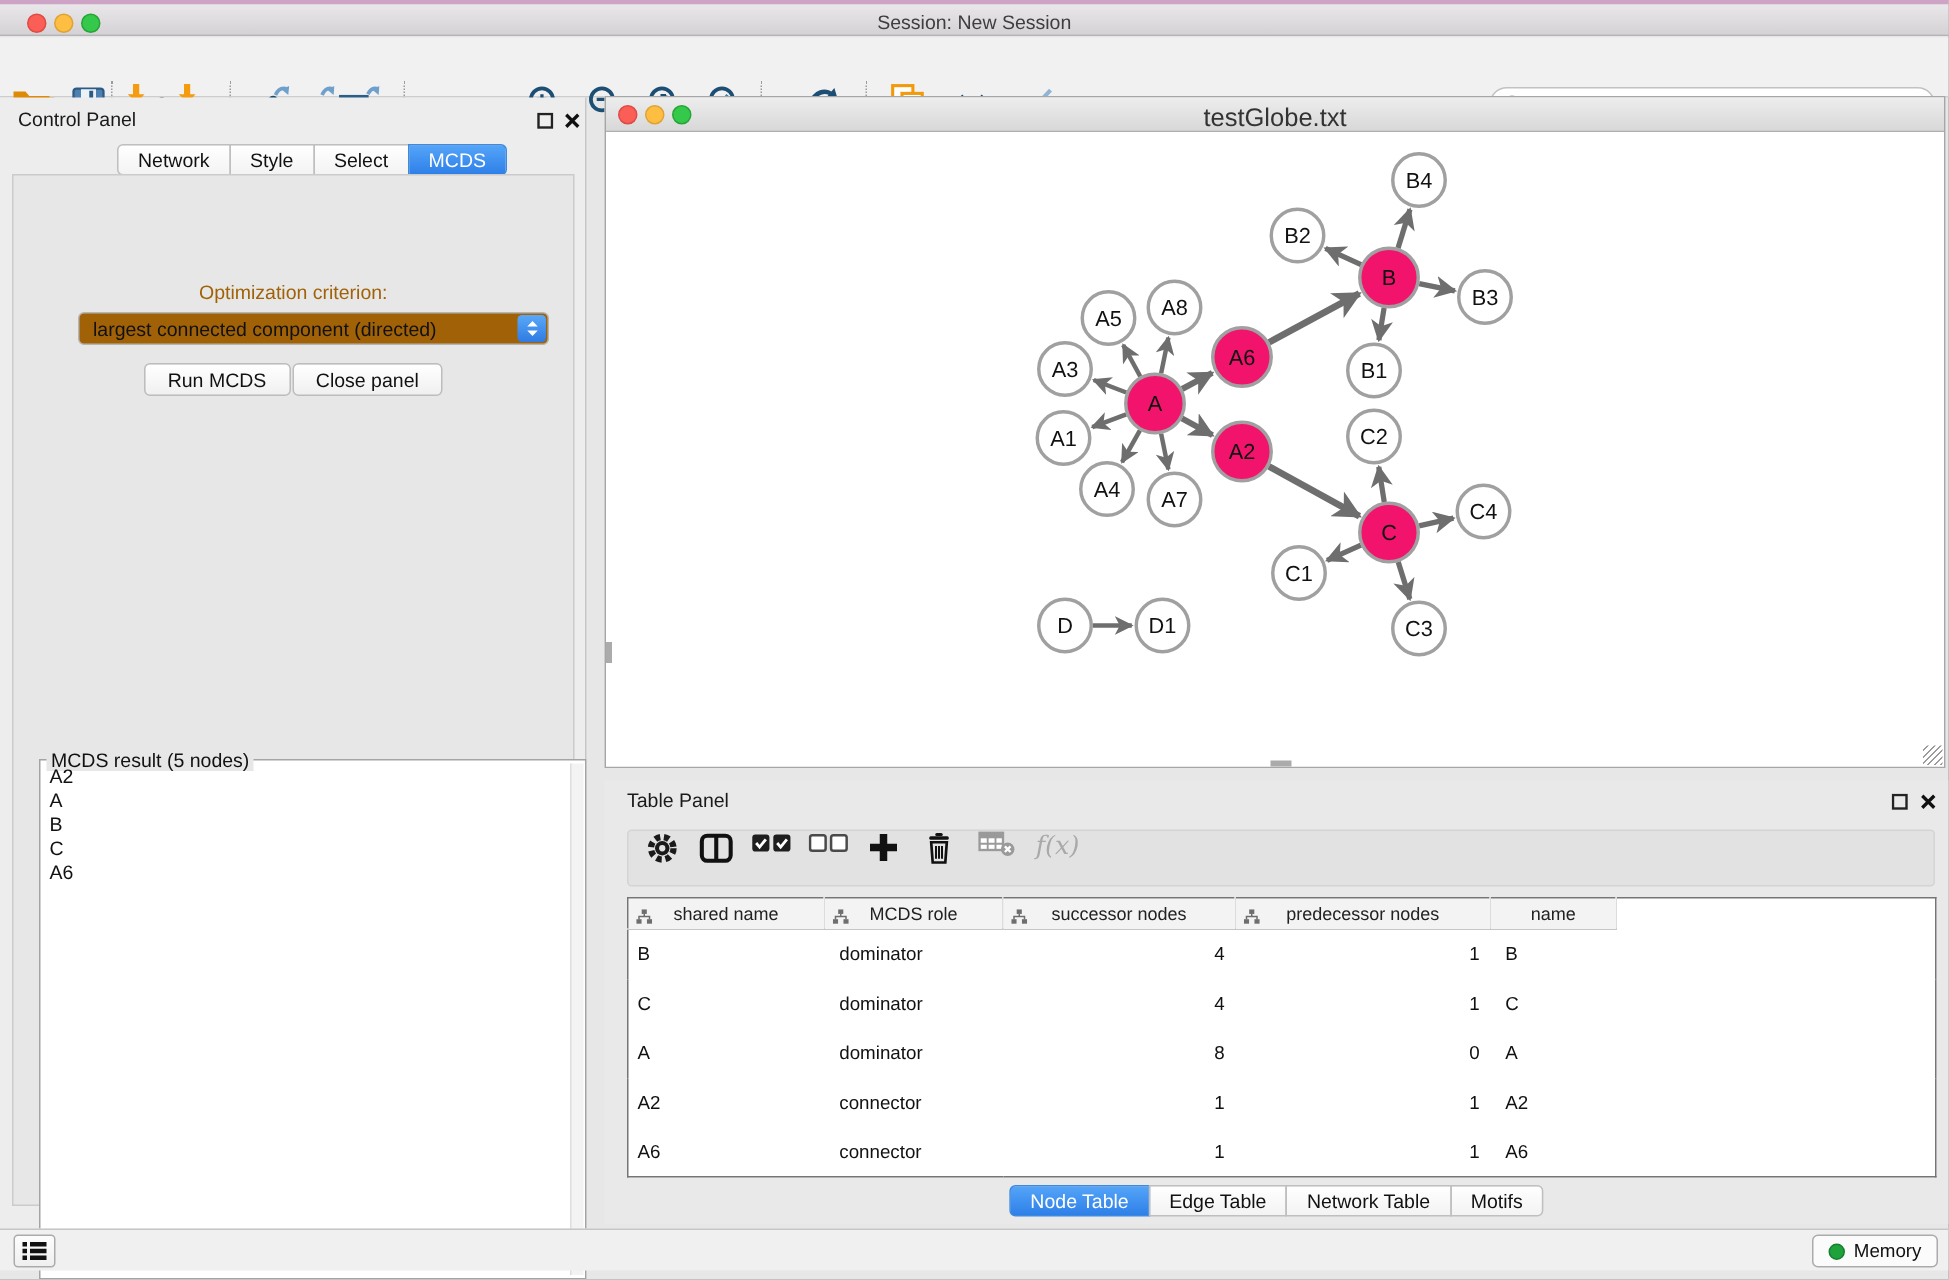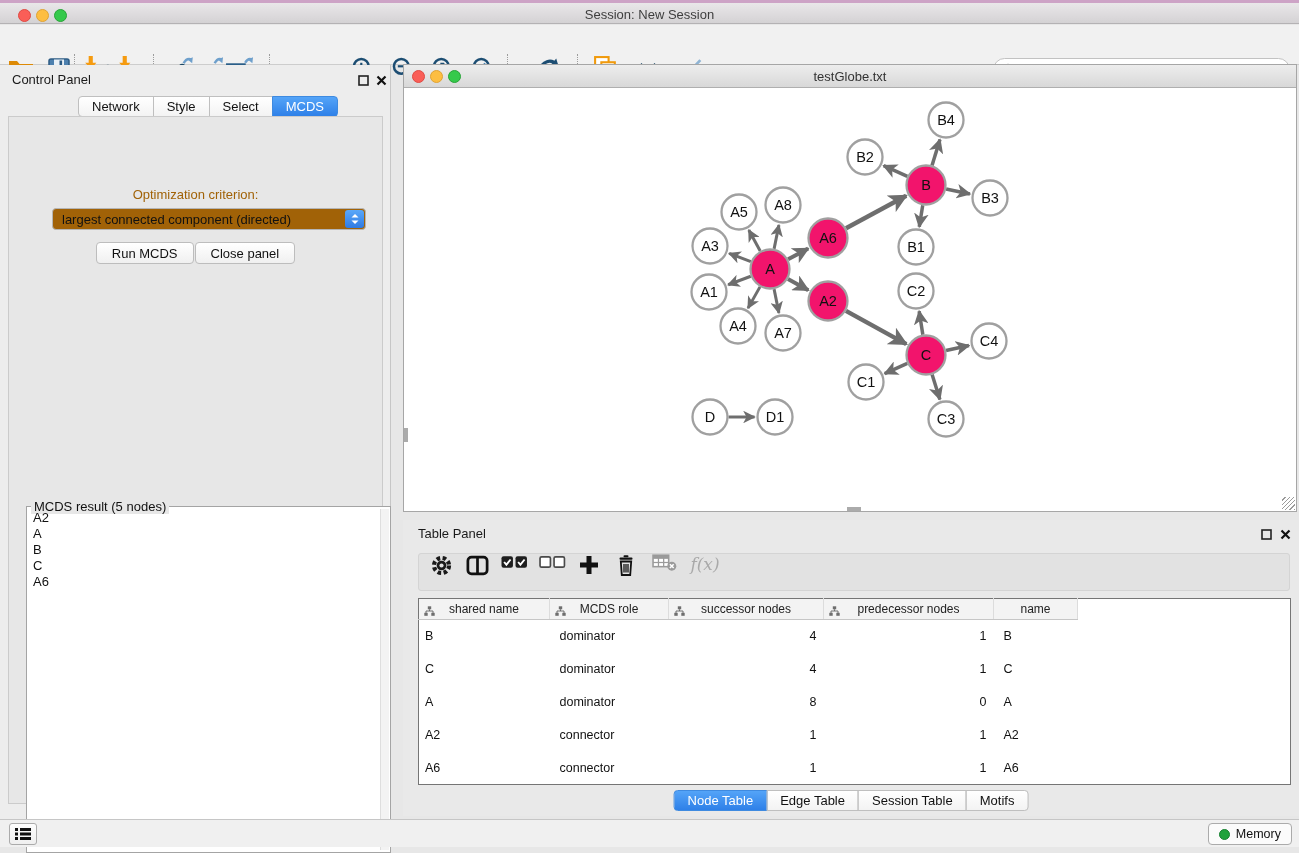--- a/index.html
+++ b/index.html
@@ -65,21 +65,21 @@
   .result-list { position:absolute; left:1px; top:3px; right:12px; bottom:1px; overflow:hidden; }
   .mcds-item { font-size:13px; line-height:16px; padding-left:5px; color:#111; }
   .result-scroll { position:absolute; right:1px; top:2px; bottom:2px; width:9px;
                    background:#F3F3F3; border-left:1px solid #DEDEDE; }
 
   
   .network-frame { position:absolute; left:403px; top:64px; width:894px; height:448px;
                    border:1px solid #A6A6A6; background:#fff; }
   .net-titlebar { position:absolute; left:0; top:0; width:100%; height:23px;
                   background:linear-gradient(#EDEDED,#D8D8D8); border-bottom:1px solid #AFAFAF; }
-  .net-titlebar .title { position:absolute; left:0; right:0; top:4px; text-align:center; font-size:13px; color:#333; }
+  .net-titlebar .title { position:absolute; left:0; right:0; top:4px; text-align:center; font-size:17px; color:#333; }
   .net-canvas { position:absolute; left:0; top:23px; width:892px; height:423px; background:#fff; overflow:hidden; }
   .vthumb { position:absolute; left:0; top:363px; width:4px; height:14px; background:#ABABAB; }
   .hthumb { position:absolute; left:443px; bottom:0; width:14px; height:4px; background:#ABABAB; }
   .grip { position:absolute; right:1px; bottom:1px; width:13px; height:13px;
           background:repeating-linear-gradient(135deg, transparent 0 2px, #9B9B9B 2px 3px); }
 
   
   .table-frame { position:absolute; left:403px; top:520px; width:896px; height:296px; background:#E9E9E9; }
   .tp-toolbar { position:absolute; left:15px; top:33px; width:872px; height:38px;
                 background:#E2E2E2; border:1px solid #D4D4D4; border-radius:3px; }
@@ -578,21 +578,21 @@
             <td class="a-r">1</td>
             <td class="a-l4">A6</td>
             <td></td>
           </tr>
         </tbody>
     </table>
 
     <div class="tabs bottom-tabs">
       <div class="tab selected">Node Table</div>
       <div class="tab">Edge Table</div>
-      <div class="tab">Session Table</div>
+      <div class="tab">Network Table</div>
       <div class="tab">Motifs</div>
     </div>
   </div>
 
   <div class="statusbar">
     <div class="list-btn">
       <svg width="18" height="14" viewBox="0 0 18 14">
         <rect x="1" y="1" width="3" height="3" fill="#111"></rect>
           <rect x="6" y="1" width="11" height="3" fill="#111"></rect>
         <rect x="1" y="5.5" width="3" height="3" fill="#111"></rect>

